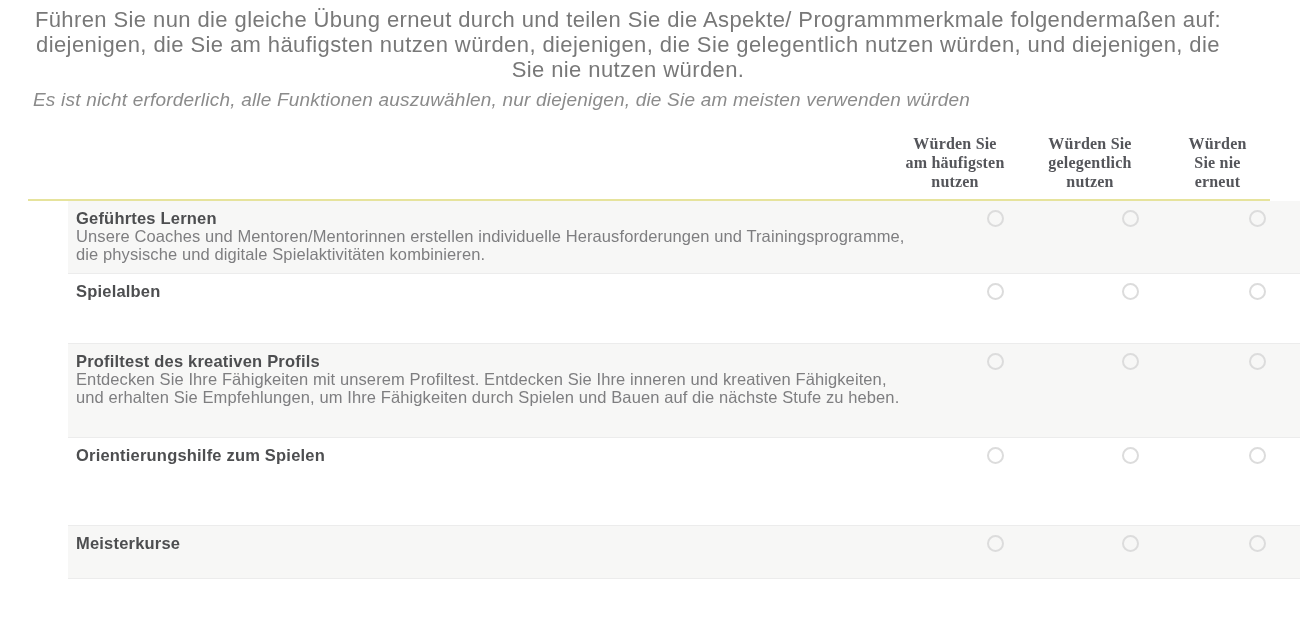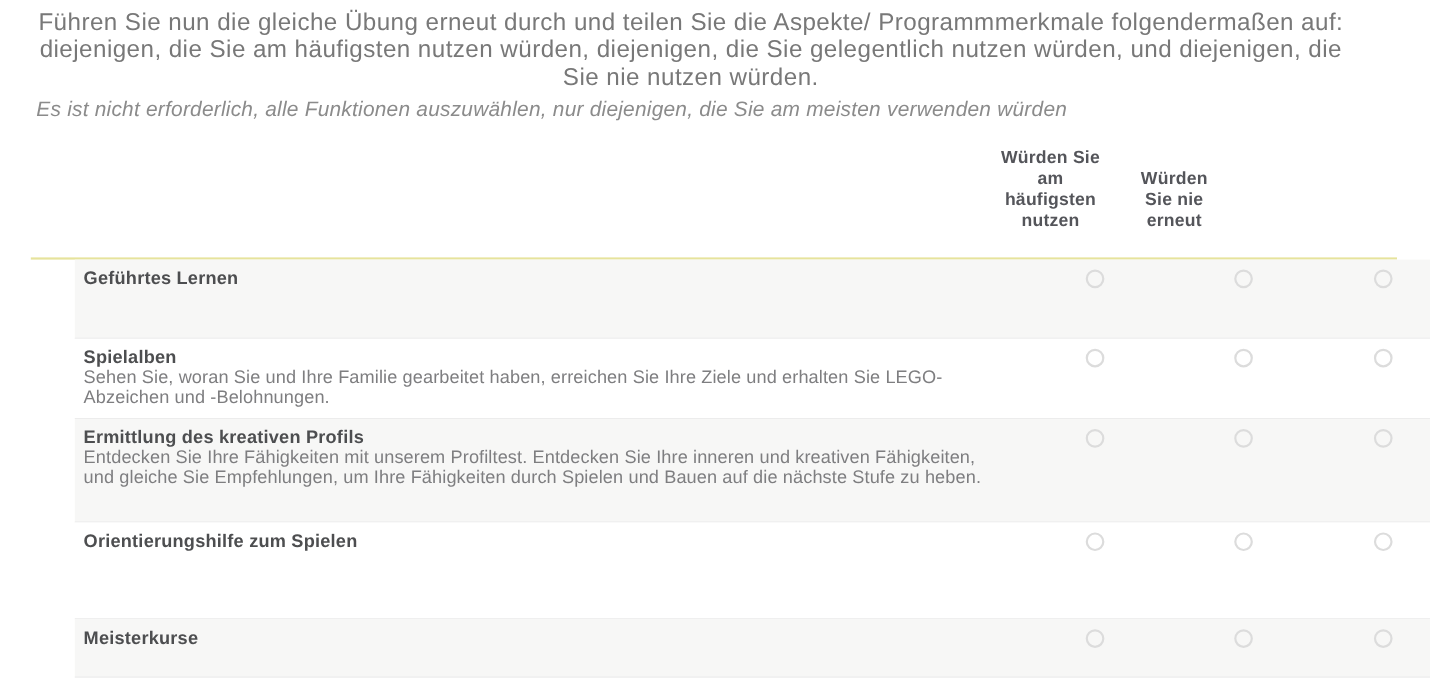--- a/index.html
+++ b/index.html
@@ -23,21 +23,21 @@
   }
   .hint{
     font-style:italic;font-size:19px;line-height:20px;letter-spacing:.2px;
     color:#8b8b8b;margin:8px 0 0 5px;max-width:1100px;
   }
 
   .survey-table{margin-top:24px;width:1242px;}
 
   .header-row{
     display:flex;align-items:flex-end;
-    padding-bottom:24px;border-bottom:2px solid var(--accent);
+    padding-bottom:8px;border-bottom:2px solid var(--accent);font-family:Liberation Serif, serif;
   }
   .label-col{width:867px;flex:0 0 867px;}
   .opt-col{
     text-align:center;font-weight:700;color:#54555a;
     font-size:16px;line-height:19px;letter-spacing:.2px;
   }
   .c1{width:120px;flex:0 0 120px;}
   .c2{width:150px;flex:0 0 150px;}
   .c3{width:105px;flex:0 0 105px;}
   .hdr-text{display:inline-block;}
@@ -83,61 +83,64 @@
 
   <div class="hint">Es ist nicht erforderlich, alle Funktionen auszuwählen, nur diejenigen, die Sie am meisten verwenden würden</div>
 
   <div class="survey-table">
 
     <div class="header-row">
       <div class="label-col"></div>
       <div class="opt-col c1">
         <span class="hdr-text">Würden Sie am häufigsten nutzen</span>
       </div>
+      <div class="opt-col c2">
+        <span class="hdr-text">Würden Sie gelegentlich nutzen</span>
+      </div>
       <div class="opt-col c3">
         <span class="hdr-text">Würden Sie nie erneut</span>
       </div>
     </div>
 
     <div class="table-body">
   <div class="row alt">
     <div class="row-label">
       <div class="row-title">Geführtes Lernen</div>
+      <div class="row-desc">Unsere Coaches und Mentoren/Mentorinnen erstellen individuelle Herausforderungen und Trainingsprogramme, die physische und digitale Spielaktivitäten kombinieren.</div>
     </div>
     <div class="row-option c1">
       <span class="radio" role="radio" aria-checked="false"></span>
     </div>
     <div class="row-option c2">
       <span class="radio" role="radio" aria-checked="false"></span>
     </div>
     <div class="row-option c3">
       <span class="radio" role="radio" aria-checked="false"></span>
     </div>
   </div>
 
   <div class="row">
     <div class="row-label">
       <div class="row-title">Spielalben</div>
-      <div class="row-desc">Sehen Sie, woran Sie und Ihre Familie gearbeitet haben, erreichen Sie Ihre Ziele und erhalten Sie LEGO-Abzeichen und -Belohnungen.</div>
     </div>
     <div class="row-option c1">
       <span class="radio" role="radio" aria-checked="false"></span>
     </div>
     <div class="row-option c2">
       <span class="radio" role="radio" aria-checked="false"></span>
     </div>
     <div class="row-option c3">
       <span class="radio" role="radio" aria-checked="false"></span>
     </div>
   </div>
 
   <div class="row alt">
     <div class="row-label">
-      <div class="row-title">Ermittlung des kreativen Profils</div>
-      <div class="row-desc">Entdecken Sie Ihre Fähigkeiten mit unserem Profiltest. Entdecken Sie Ihre inneren und kreativen Fähigkeiten, und gleiche Sie Empfehlungen, um Ihre Fähigkeiten durch Spielen und Bauen auf die nächste Stufe zu heben.</div>
+      <div class="row-title">Profiltest des kreativen Profils</div>
+      <div class="row-desc">Entdecken Sie Ihre Fähigkeiten mit unserem Profiltest. Entdecken Sie Ihre inneren und kreativen Fähigkeiten, und erhalten Sie Empfehlungen, um Ihre Fähigkeiten durch Spielen und Bauen auf die nächste Stufe zu heben.</div>
     </div>
     <div class="row-option c1">
       <span class="radio" role="radio" aria-checked="false"></span>
     </div>
     <div class="row-option c2">
       <span class="radio" role="radio" aria-checked="false"></span>
     </div>
     <div class="row-option c3">
       <span class="radio" role="radio" aria-checked="false"></span>
     </div>

